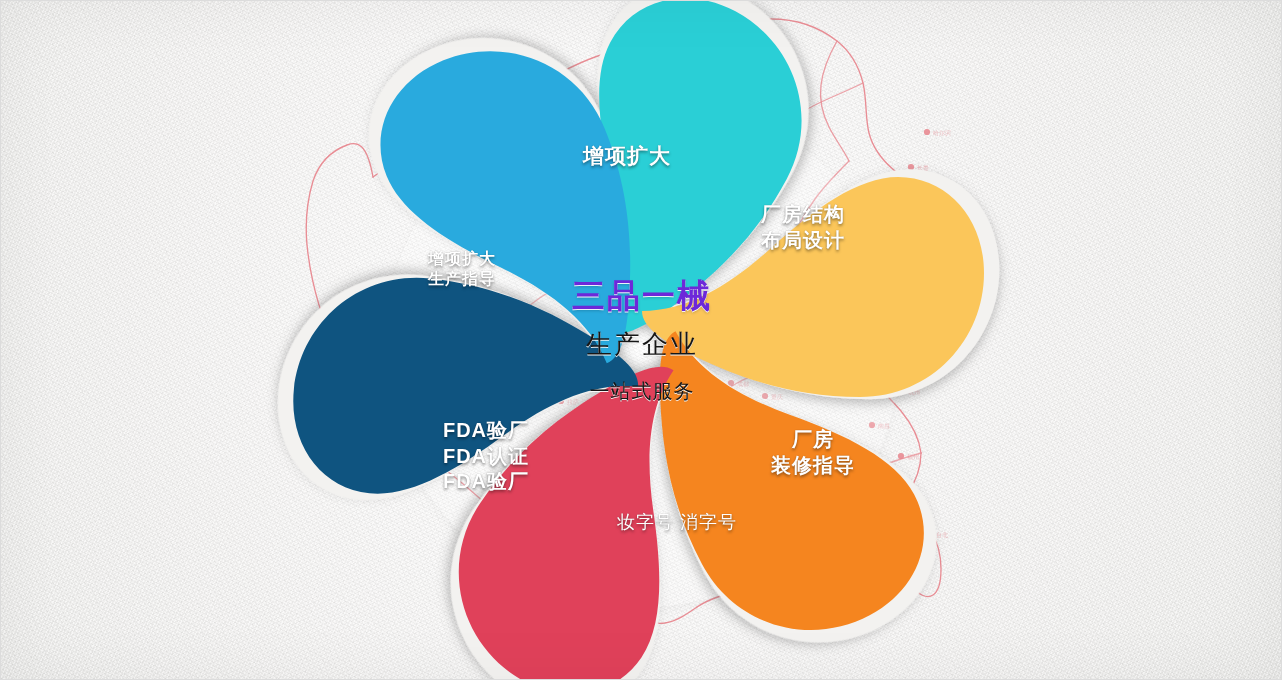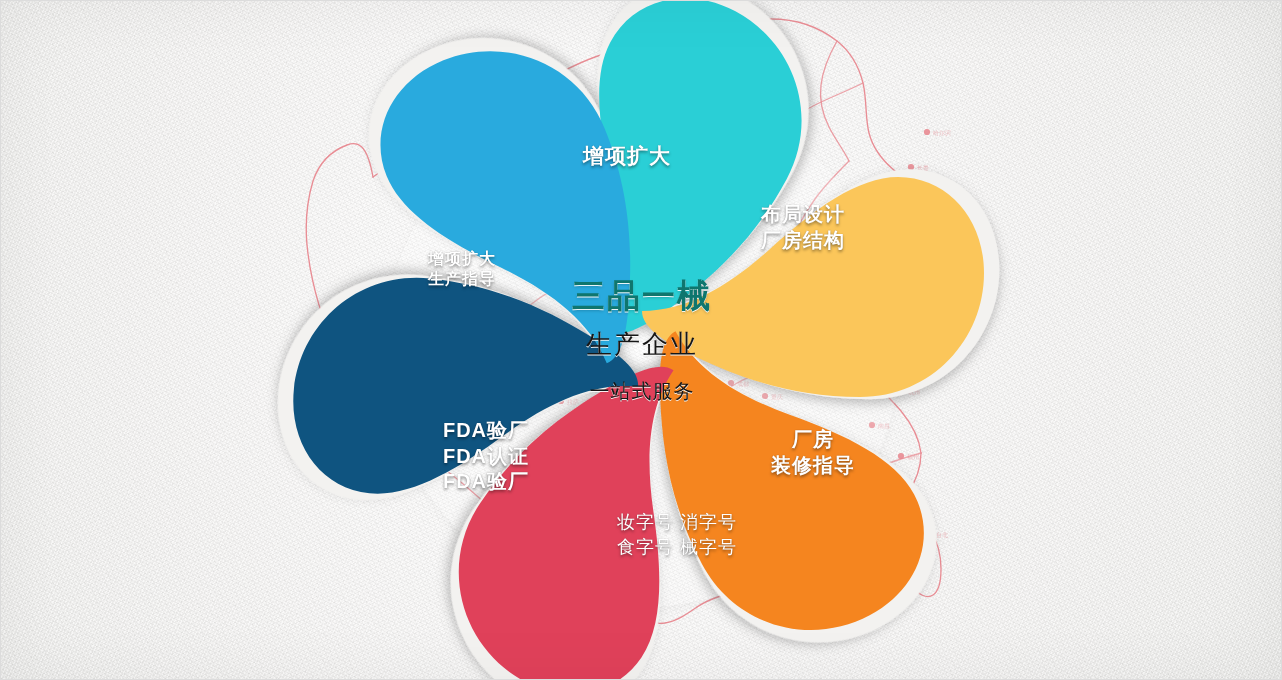--- a/index.html
+++ b/index.html
@@ -44,21 +44,21 @@
     pointer-events:none;
     line-height:1.28;
   }
   .lbl .l2{display:block;}
 
   
   #centerBox{
     position:absolute;left:481px;top:276px;width:320px;text-align:center;pointer-events:none;
   }
   #centerBox .ttl{
-    font-size:33px;font-weight:bold;color:#0f766e;letter-spacing:2px;
+    font-size:33px;font-weight:bold;color:#6d28d9;letter-spacing:2px;
     text-shadow:0 1px 0 rgba(255,255,255,.9), 0 2px 3px rgba(0,0,0,.18);
     line-height:1.15;
   }
   #centerBox .sub{
     font-size:26px;color:#161616;letter-spacing:2px;margin-top:15px;
     text-shadow:0 1px 0 rgba(255,255,255,.9), 0 1px 2px rgba(0,0,0,.14);
     line-height:1.15;
   }
   #centerBox .sub2{
     font-size:20px;color:#161616;letter-spacing:1px;margin-top:20px;
@@ -227,30 +227,29 @@
         <path d="M 0 -38 C 46 -38 88 -64 128 -100 C 172 -140 216 -172 256 -172 C 306 -172 342 -130 342 -76 C 342 -10 290 48 218 48 C 150 48 96 28 54 8 C 20 -8 0 -22 0 -38 Z" fill="#E0415A" transform="rotate(124)"></path>
         <path d="M 0 -38 C 46 -38 88 -64 128 -100 C 172 -140 216 -172 256 -172 C 306 -172 342 -130 342 -76 C 342 -10 290 48 218 48 C 150 48 96 28 54 8 C 20 -8 0 -22 0 -38 Z" fill="#0F5480" transform="rotate(186)"></path>
         <path d="M 0 -38 C 46 -38 88 -64 128 -100 C 172 -140 216 -172 256 -172 C 306 -172 342 -130 342 -76 C 342 -10 290 48 218 48 C 150 48 96 28 54 8 C 20 -8 0 -22 0 -38 Z" fill="#29AADE" transform="rotate(248)"></path>
       </g>
   </svg>
 
   <div class="lbl" id="lab-teal" style="left: 546px; top: 142px; width: 160px; font-size: 21px;">
       <span class="l2">增项扩大</span>
     </div>
   <div class="lbl" id="lab-amber" style="left: 722px; top: 201px; width: 160px; font-size: 20px;">
+      <span class="l2">厂房结构</span>
       <span class="l2">布局设计</span>
-      <span class="l2">厂房结构</span>
     </div>
   <div class="lbl" id="lab-orange" style="left: 732px; top: 386px; width: 160px; font-size: 20px; margin-top: 40px;">
       <span class="l2">厂房</span>
       <span class="l2">装修指导</span>
     </div>
   <div class="lbl" id="lab-crimson" style="left: 590px; top: 508px; width: 172px; font-size: 19px;">
       <span class="l2" style="font-size: 18px; font-weight: normal; margin-top: 2px;">妆字号  消字号</span>
-      <span class="l2" style="font-size: 18px; font-weight: normal; margin-top: 2px;">食字号  械字号</span>
     </div>
   <div class="lbl" id="lab-navy" style="left: 405px; top: 417px; width: 160px; font-size: 20px;">
       <span class="l2">FDA验厂</span>
       <span class="l2">FDA认证</span>
       <span class="l2">FDA验厂</span>
     </div>
   <div class="lbl" id="lab-sky" style="left: 378px; top: 248px; width: 166px; font-size: 16px;">
       <span class="l2">增项扩大</span>
       <span class="l2">生产指导</span>
     </div>

